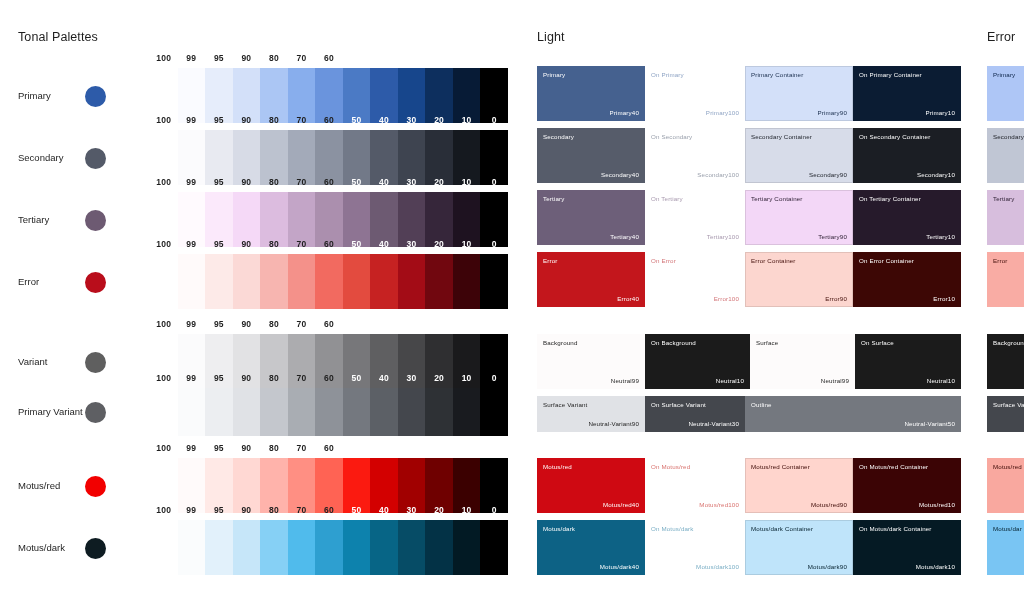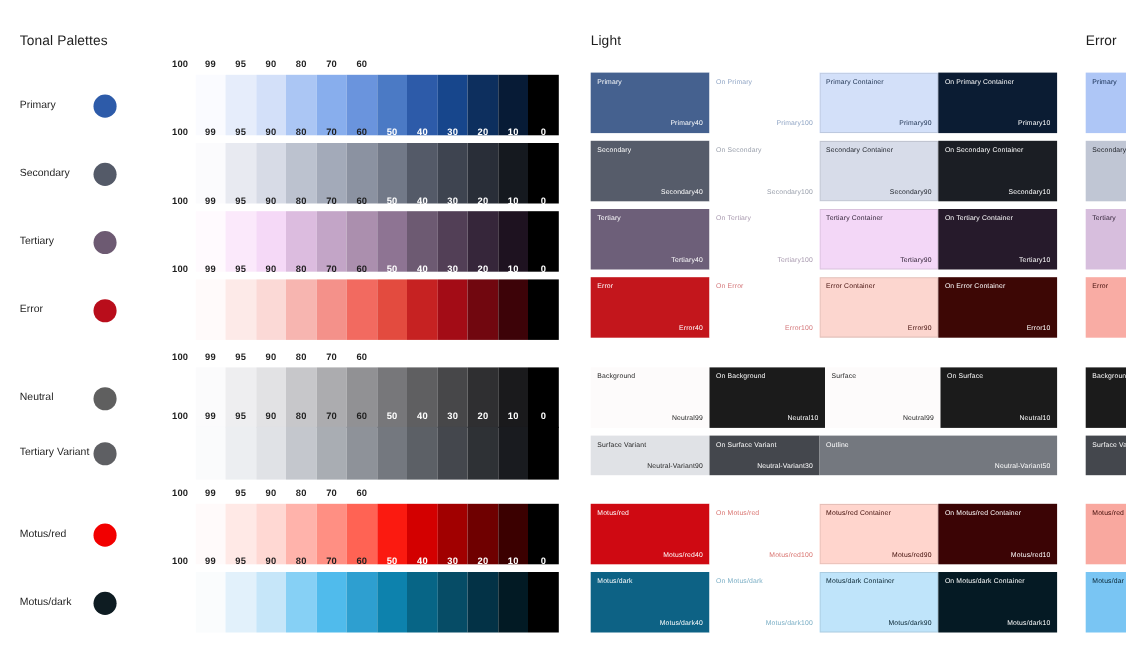--- a/index.html
+++ b/index.html
@@ -249,21 +249,21 @@
           </div>
           <div class="tp-cell" style="background: rgb(61, 3, 8);">
             <div class="tp-num" style="color: rgb(255, 255, 255);">10</div>
           </div>
           <div class="tp-cell" style="background: rgb(0, 0, 0);">
             <div class="tp-num" style="color: rgb(255, 255, 255);">0</div>
           </div>
         </div>
       </div>
       <div class="tp-row" style="top: 334px; height: 55px;">
-        <div class="tp-label" style="top: 21.5px;">Neutral</div>
+        <div class="tp-label" style="top: 21.5px;">Variant</div>
         <div class="tp-dot" style="top: 17.5px; background: rgb(95, 95, 95);"></div>
         <div class="tp-strip" style="height: 55px;">
           <div class="tp-cell" style="background: rgb(255, 255, 255);">
             <div class="tp-num" style="color: rgb(31, 31, 31);">100</div>
           </div>
           <div class="tp-cell" style="background: rgb(251, 251, 252);">
             <div class="tp-num" style="color: rgb(31, 31, 31);">99</div>
           </div>
           <div class="tp-cell" style="background: rgb(238, 238, 240);">
             <div class="tp-num" style="color: rgb(31, 31, 31);">95</div>
@@ -294,21 +294,21 @@
           </div>
           <div class="tp-cell" style="background: rgb(26, 26, 28);">
             <div class="tp-num" style="color: rgb(255, 255, 255);">10</div>
           </div>
           <div class="tp-cell" style="background: rgb(0, 0, 0);">
             <div class="tp-num" style="color: rgb(255, 255, 255);">0</div>
           </div>
         </div>
       </div>
       <div class="tp-row" style="top: 388px; height: 48px;">
-        <div class="tp-label" style="top: 18px;">Tertiary Variant</div>
+        <div class="tp-label" style="top: 18px;">Primary Variant</div>
         <div class="tp-dot" style="top: 14px; background: rgb(94, 95, 99);"></div>
         <div class="tp-strip" style="height: 48px;">
           <div class="tp-cell" style="background: rgb(255, 255, 255);">
             <div class="tp-num" style="color: rgb(31, 31, 31);">100</div>
           </div>
           <div class="tp-cell" style="background: rgb(250, 251, 252);">
             <div class="tp-num" style="color: rgb(31, 31, 31);">99</div>
           </div>
           <div class="tp-cell" style="background: rgb(236, 238, 241);">
             <div class="tp-num" style="color: rgb(31, 31, 31);">95</div>

